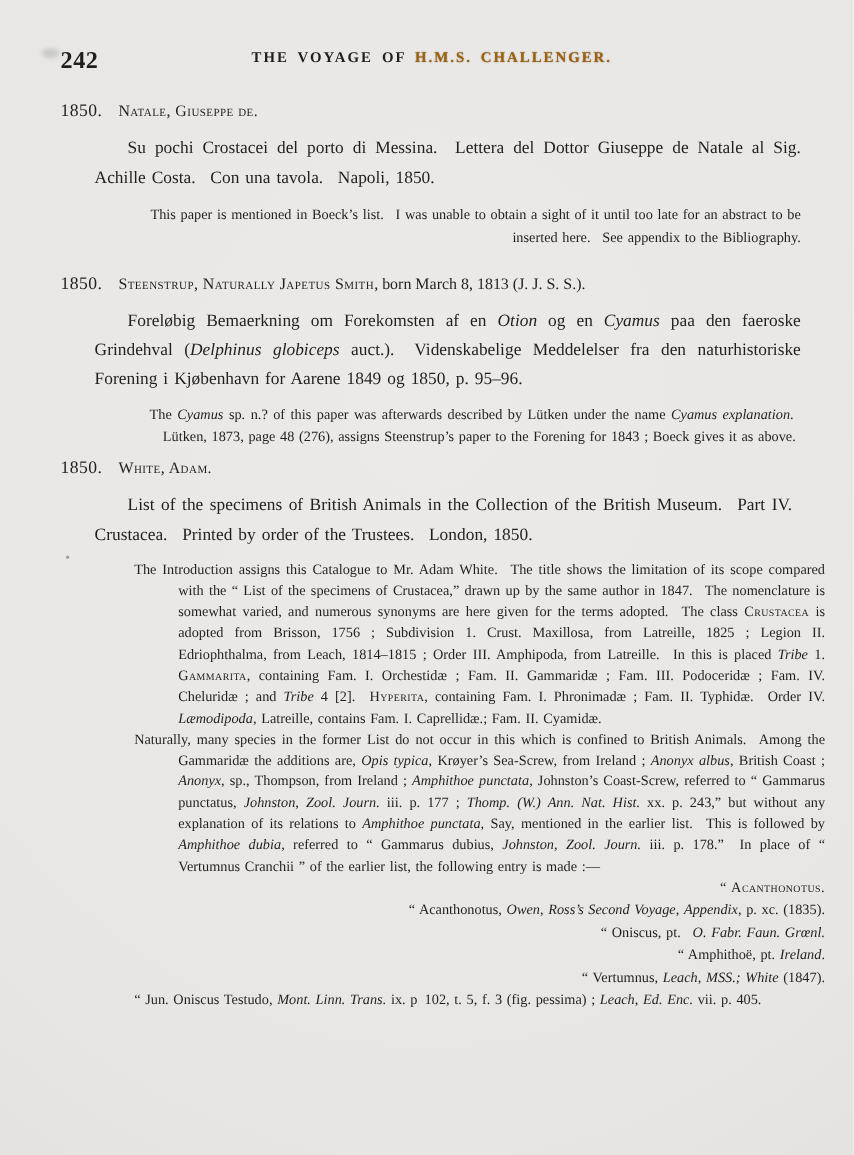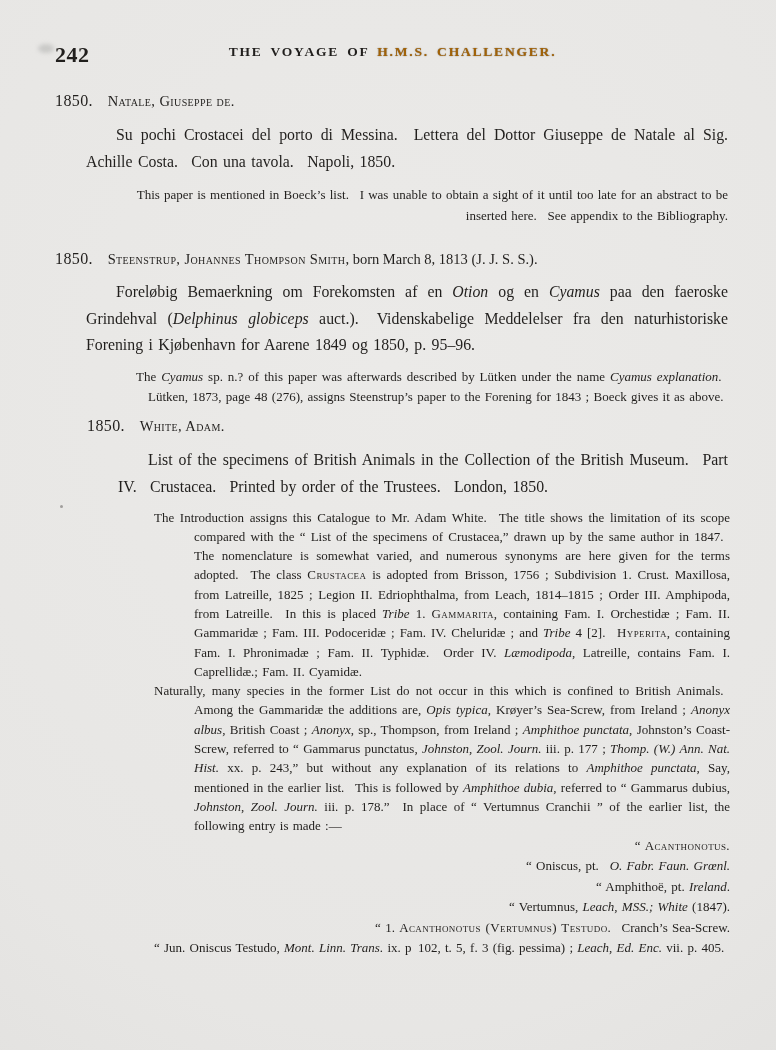--- a/index.html
+++ b/index.html
@@ -16,32 +16,32 @@
   .header{position:relative;height:22px;margin:42px 46px 0 55px;}
   .page-num{font-weight:bold;font-size:22px;letter-spacing:.5px;}
   .title{position:absolute;top:2px;left:0;right:0;text-align:center;font-weight:bold;
     font-size:13.5px;letter-spacing:1.8px;word-spacing:3px;white-space:nowrap;}
   .title .faded{color:#a16207;text-shadow:0 0 1.3px #77736f;}
   section{display:block;}
   .entry-heading{margin:0 46px 0 55px;font-size:14.5px;line-height:21px;}
   .entry-heading .year{font-size:16px;letter-spacing:.4px;margin-right:11px;}
   .entry1{margin-top:26px;}
   .entry2{margin-top:22px;}
-  .entry3{margin-top:8px;padding-left:32px;}
+  .entry3{margin-top:8px;}
   p{margin:0;}
   .seg-i{font-style:italic;}
   .seg-sc{font-variant:small-caps;letter-spacing:.4px;}
   .body-para{margin:9px 48px 0 86px;text-indent:30px;font-size:15.8px;line-height:27px;
     text-align:justify;word-spacing:1.5px;}
   .entry2 .body-para{line-height:26.5px;}
   .note{font-size:13px;line-height:20.5px;word-spacing:1px;}
   .note-center{margin:10px 48px 0 136px;text-align:right;}
   .note-hang-sm{margin:8px 48px 0 136px;padding-left:12px;text-indent:-12px;
     text-align:justify;line-height:20px;}
-  .bignote{margin:8px 46px 0 122px;font-size:12.7px;}
+  .bignote{margin:8px 26px 0 122px;font-size:12.7px;}
   .bignote .para{padding-left:40px;text-indent:-40px;text-align:justify;line-height:19.3px;}
   .bignote .listline{line-height:20.5px;text-align:right;}
   .bignote .listline-wrap{padding-left:43px;text-indent:-43px;text-align:justify;}
 </style>
 </head>
 <body>
 
 <div class="smudge"></div>
 <div class="stray-dot"></div>
 
@@ -59,35 +59,35 @@
     <span class="year">1850.</span>
     <span class="name"><span class="seg-sc">Natale, Giuseppe de.</span></span>
   </div>
   <p class="body-para"><span>Su pochi Crostacei del porto di Messina.  Lettera del Dottor Giuseppe de Natale al Sig. Achille Costa.  Con una tavola.  Napoli, 1850.</span></p>
   <p class="note note-center"><span>This paper is mentioned in Boeck’s list.  I was unable to obtain a sight of it until too late for an abstract to be inserted here.  See appendix to the Bibliography.</span></p>
 </section>
 
 <section class="entry2">
   <div class="entry-heading">
     <span class="year">1850.</span>
-    <span class="name"><span class="seg-sc">Steenstrup, Johannes Thompson Smith</span><span>, born March 8, 1813 (J. J. S. S.).</span></span>
+    <span class="name"><span class="seg-sc">Steenstrup, Naturally Japetus Smith</span><span>, born March 8, 1813 (J. J. S. S.).</span></span>
   </div>
   <p class="body-para"><span>Foreløbig Bemaerkning om Forekomsten af en </span><span class="seg-i">Otion</span><span> og en </span><span class="seg-i">Cyamus</span><span> paa den faeroske Grindehval (</span><span class="seg-i">Delphinus globiceps</span><span> auct.).  Videnskabelige Meddelelser fra den naturhistoriske Forening i Kjøbenhavn for Aarene 1849 og 1850, p. 95–96.</span></p>
   <p class="note note-hang-sm"><span>The </span><span class="seg-i">Cyamus</span><span> sp. n.? of this paper was afterwards described by Lütken under the name </span><span class="seg-i">Cyamus explanation</span><span>.  Lütken, 1873, page 48 (276), assigns Steenstrup’s paper to the Forening for 1843 ; Boeck gives it as above.</span></p>
 </section>
 
 <section class="entry3">
   <div class="entry-heading">
     <span class="year">1850.</span>
     <span class="name"><span class="seg-sc">White, Adam.</span></span>
   </div>
   <p class="body-para"><span>List of the specimens of British Animals in the Collection of the British Museum.  Part IV.  Crustacea.  Printed by order of the Trustees.  London, 1850.</span></p>
   <div class="bignote">
     <p class="note para"><span>The Introduction assigns this Catalogue to Mr. Adam White.  The title shows the limitation of its scope compared with the “ List of the specimens of Crustacea,” drawn up by the same author in 1847.  The nomenclature is somewhat varied, and numerous synonyms are here given for the terms adopted.  The class </span><span class="seg-sc">Crustacea</span><span> is adopted from Brisson, 1756 ; Subdivision 1. Crust. Maxillosa, from Latreille, 1825 ; Legion II. Edriophthalma, from Leach, 1814–1815 ; Order III. Amphipoda, from Latreille.  In this is placed </span><span class="seg-i">Tribe</span><span> 1. </span><span class="seg-sc">Gammarita</span><span>, containing Fam. I. Orchestidæ ; Fam. II. Gammaridæ ; Fam. III. Podoceridæ ; Fam. IV. Cheluridæ ; and </span><span class="seg-i">Tribe</span><span> 4 [2].  </span><span class="seg-sc">Hyperita</span><span>, containing Fam. I. Phronimadæ ; Fam. II. Typhidæ.  Order IV. </span><span class="seg-i">Læmodipoda</span><span>, Latreille, contains Fam. I. Caprellidæ.; Fam. II. Cyamidæ.</span></p>
     <p class="note para"><span>Naturally, many species in the former List do not occur in this which is confined to British Animals.  Among the Gammaridæ the additions are, </span><span class="seg-i">Opis typica</span><span>, Krøyer’s Sea-Screw, from Ireland ; </span><span class="seg-i">Anonyx albus</span><span>, British Coast ; </span><span class="seg-i">Anonyx</span><span>, sp., Thompson, from Ireland ; </span><span class="seg-i">Amphithoe punctata</span><span>, Johnston’s Coast-Screw, referred to “ Gammarus punctatus, </span><span class="seg-i">Johnston</span><span>, </span><span class="seg-i">Zool. Journ.</span><span> iii. p. 177 ; </span><span class="seg-i">Thomp. (W.) Ann. Nat. Hist.</span><span> xx. p. 243,” but without any explanation of its relations to </span><span class="seg-i">Amphithoe punctata</span><span>, Say, mentioned in the earlier list.  This is followed by </span><span class="seg-i">Amphithoe dubia</span><span>, referred to “ Gammarus dubius, </span><span class="seg-i">Johnston</span><span>, </span><span class="seg-i">Zool. Journ.</span><span> iii. p. 178.”  In place of “ Vertumnus Cranchii ” of the earlier list, the following entry is made :—</span></p>
     <p class="note listline"><span>“ </span><span class="seg-sc">Acanthonotus.</span></p>
+    <p class="note listline"><span>“ Acanthonotus, </span><span class="seg-i">Owen</span><span>, </span><span class="seg-i">Ross’s Second Voyage</span><span>, </span><span class="seg-i">Appendix</span><span>, p. xc. (1835).</span></p>
     <p class="note listline"><span>“ Oniscus, pt.  </span><span class="seg-i">O. Fabr. Faun. Grœnl.</span></p>
     <p class="note listline"><span>“ Amphithoë, pt. </span><span class="seg-i">Ireland</span><span>.</span></p>
     <p class="note listline"><span>“ Vertumnus, </span><span class="seg-i">Leach</span><span>, </span><span class="seg-i">MSS.;</span><span> </span><span class="seg-i">White</span><span> (1847).</span></p>
-    <p class="note listline"><span>“ 1. </span><span class="seg-sc">Acanthonotus (Vertumnus) Testudo</span><span>.  Cranch’s Sea-Screw.</span></p>
     <p class="note listline listline-wrap"><span>“ Jun. Oniscus Testudo, </span><span class="seg-i">Mont. Linn. Trans.</span><span> ix. p 102, t. 5, f. 3 (fig. pessima) ; </span><span class="seg-i">Leach</span><span>, </span><span class="seg-i">Ed. Enc.</span><span> vii. p. 405.</span></p>
   </div>
 </section>
 
 </body></html>

